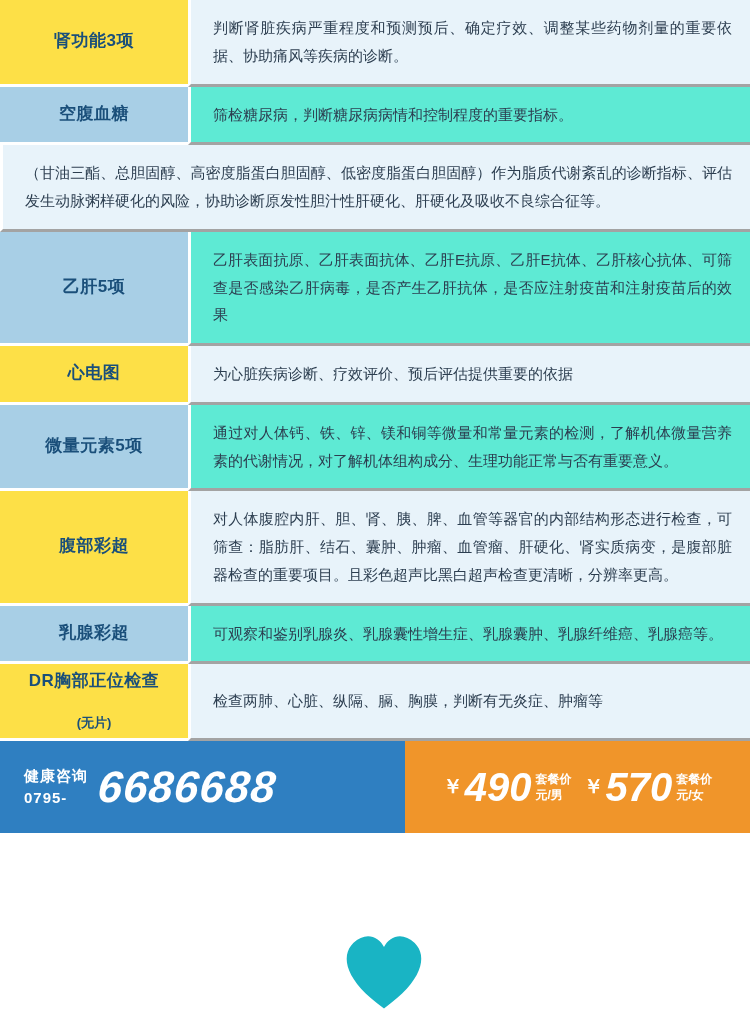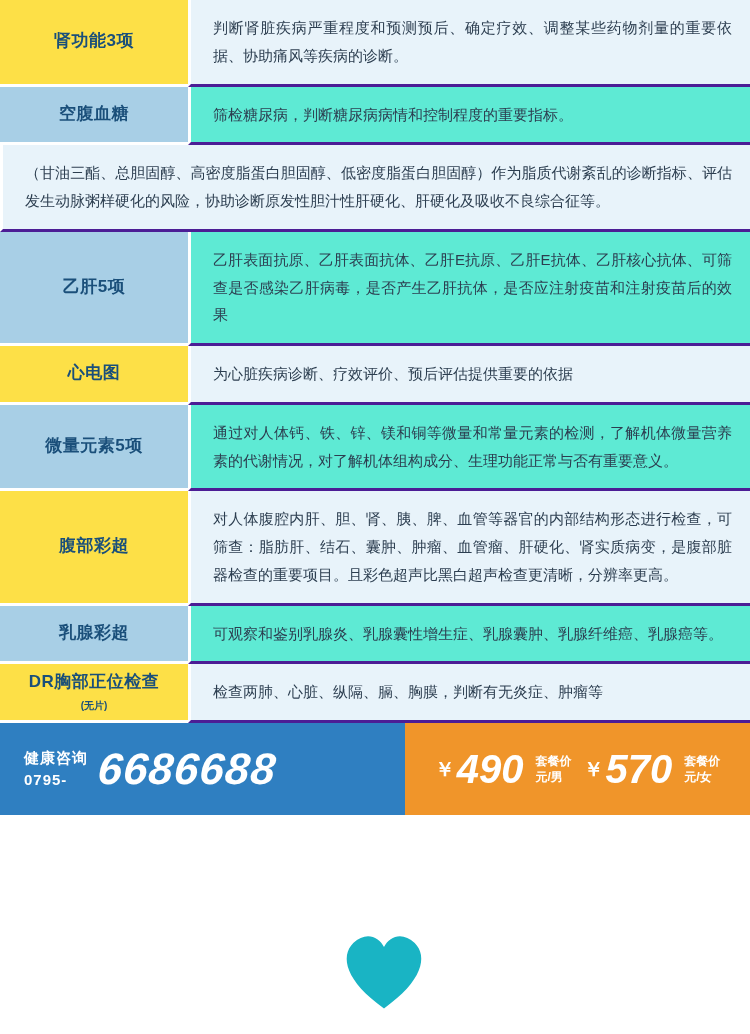--- a/index.html
+++ b/index.html
@@ -43,34 +43,34 @@
     flex-direction: column;
     align-items: center;
     justify-content: center;
     text-align: center;
     border-bottom: 3px solid #ffffff;
     padding: 6px 4px;
     line-height: 1.35;
     letter-spacing: 0.5px;
   }
   .cell-name .sub {
-    font-size: 10px;
-    font-weight: bold;
-    margin-top: 5px;
+    font-size: 13px;
+    font-weight: bold;
+    margin-top: 21px;
     letter-spacing: 0;
   }
   .cell-desc {
     flex: 1;
     box-sizing: border-box;
     background: #e8f3fa;
     color: #2c3e50;
     font-size: 15px;
     line-height: 1.85;
     padding: 14px 18px 14px 22px;
-    border-bottom: 3px solid #4c1d95;
+    border-bottom: 3px solid #a3a3a3;
     border-left: 3px solid #ffffff;
     display: flex;
     align-items: center;
   }
   .row.alt .cell-desc {
     background: #5eead4;
   }
   .row.alt .cell-name {
     background: #a8cfe6;
     justify-content: center;
@@ -139,21 +139,21 @@
     font-size: 40px;
     font-weight: bold;
     font-style: italic;
     line-height: 1;
     letter-spacing: 0px;
   }
   .price-tag {
     color: #ffffff;
     font-size: 12px;
     line-height: 1.35;
-    margin-left: 12px;
+    margin-left: 4px;
     font-weight: bold;
     white-space: nowrap;
   }
   
   .heart-wrap {
     position: absolute;
     left: 336px;
     top: 922px;
     width: 96px;
     height: 96px;

